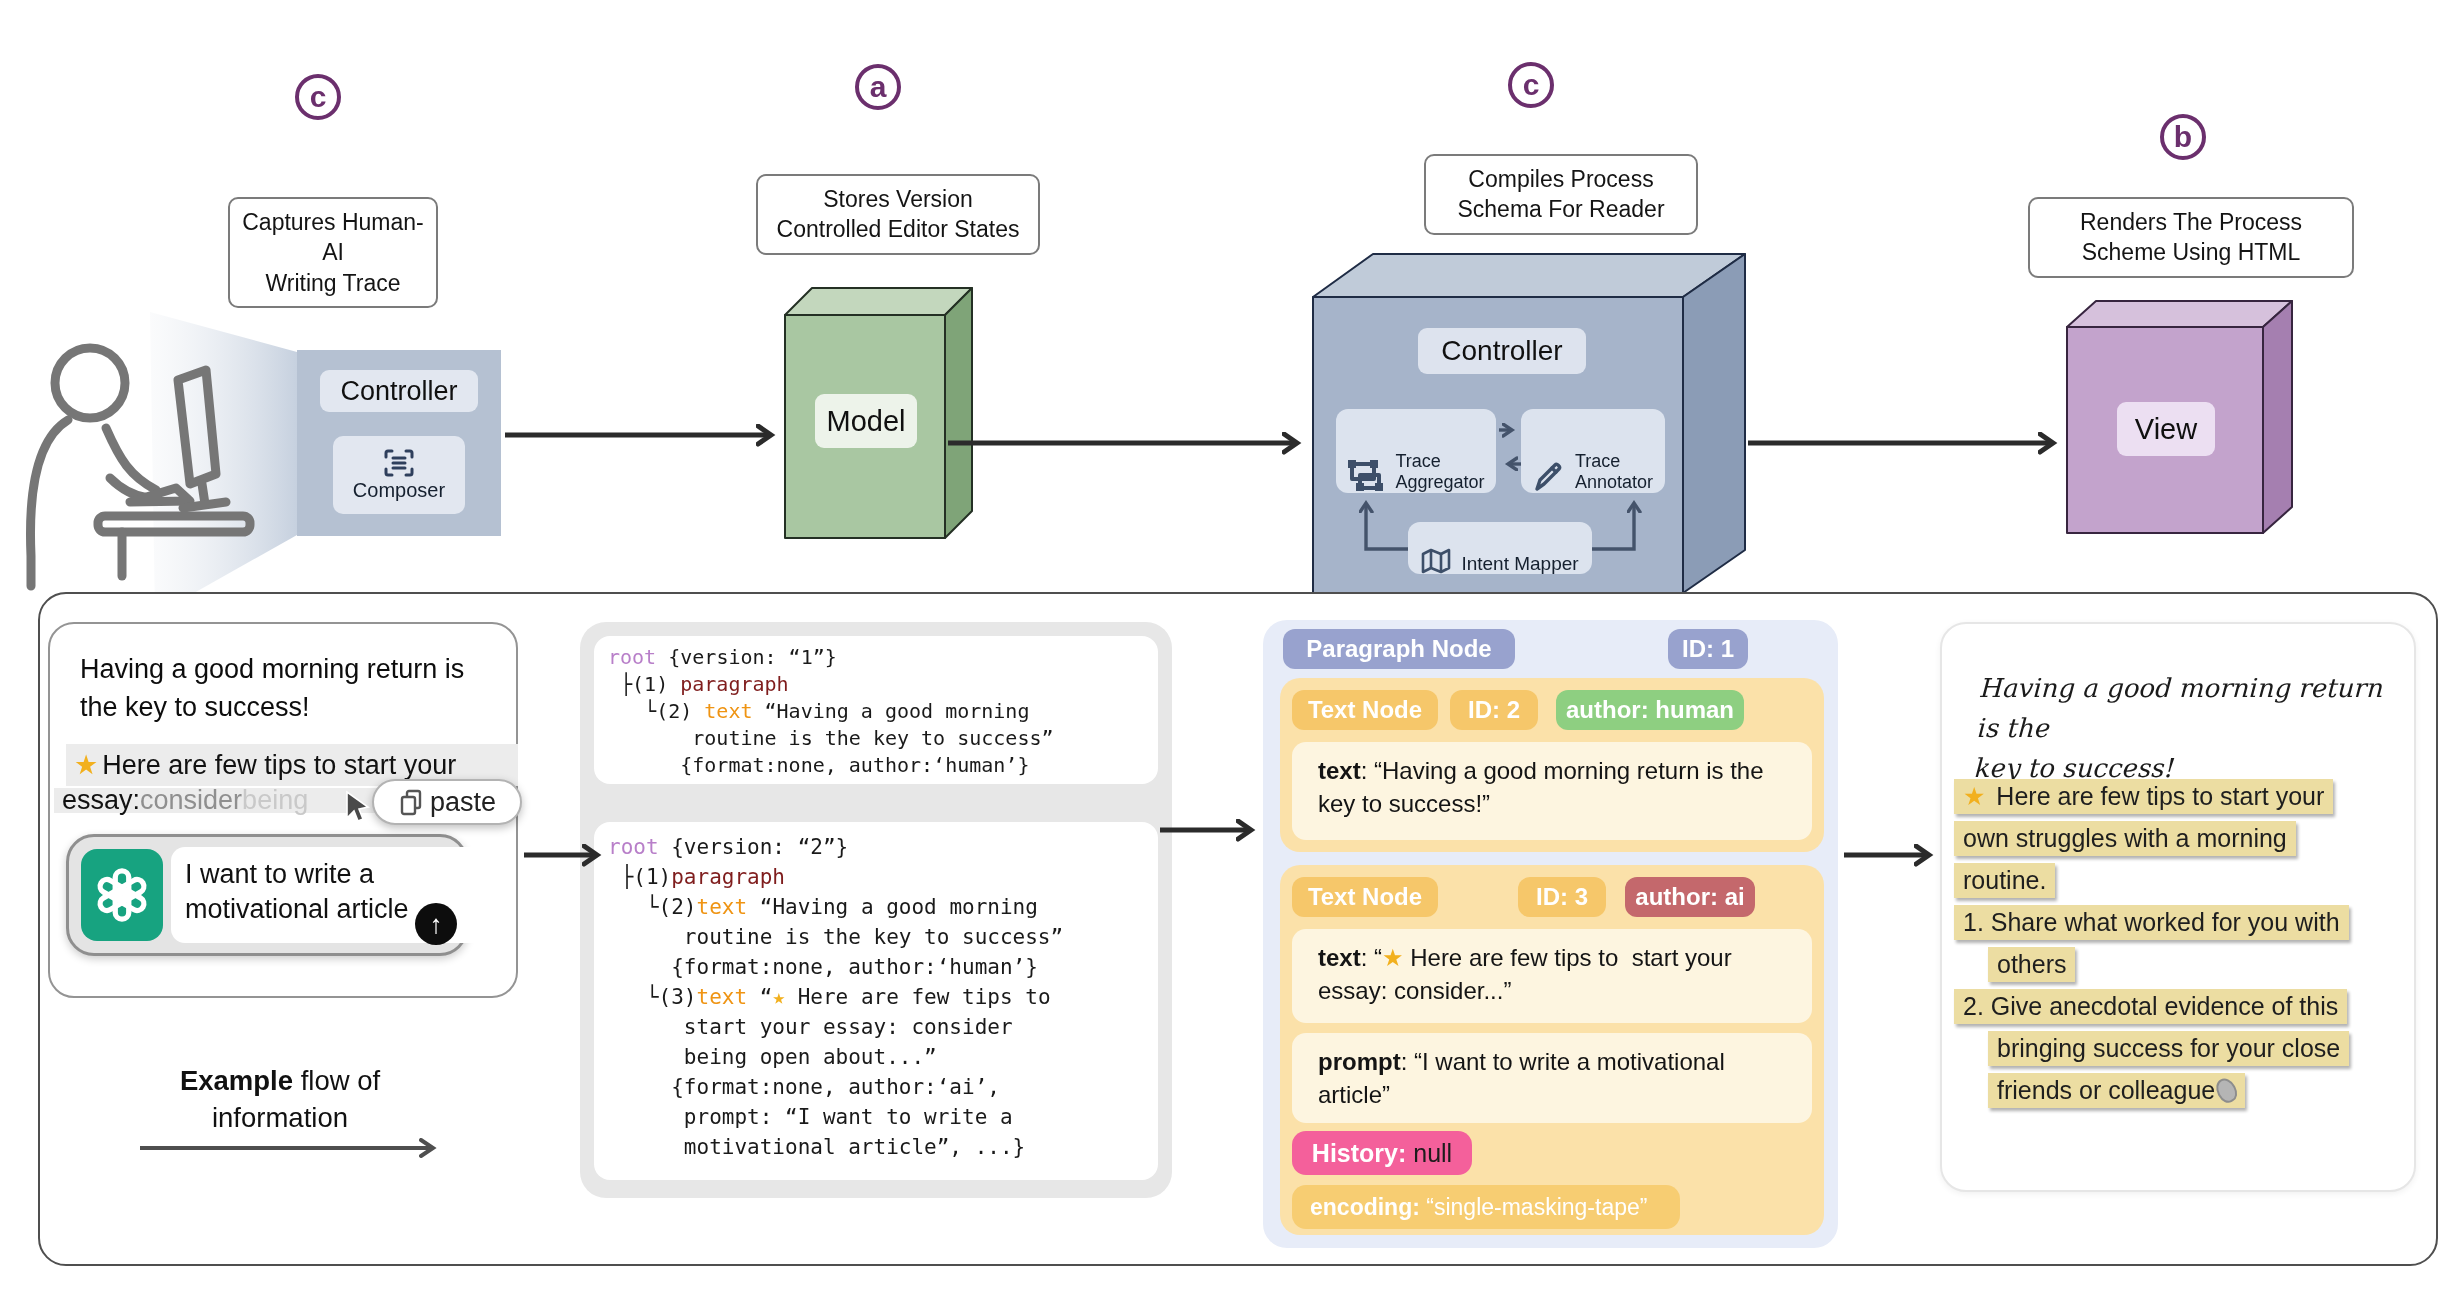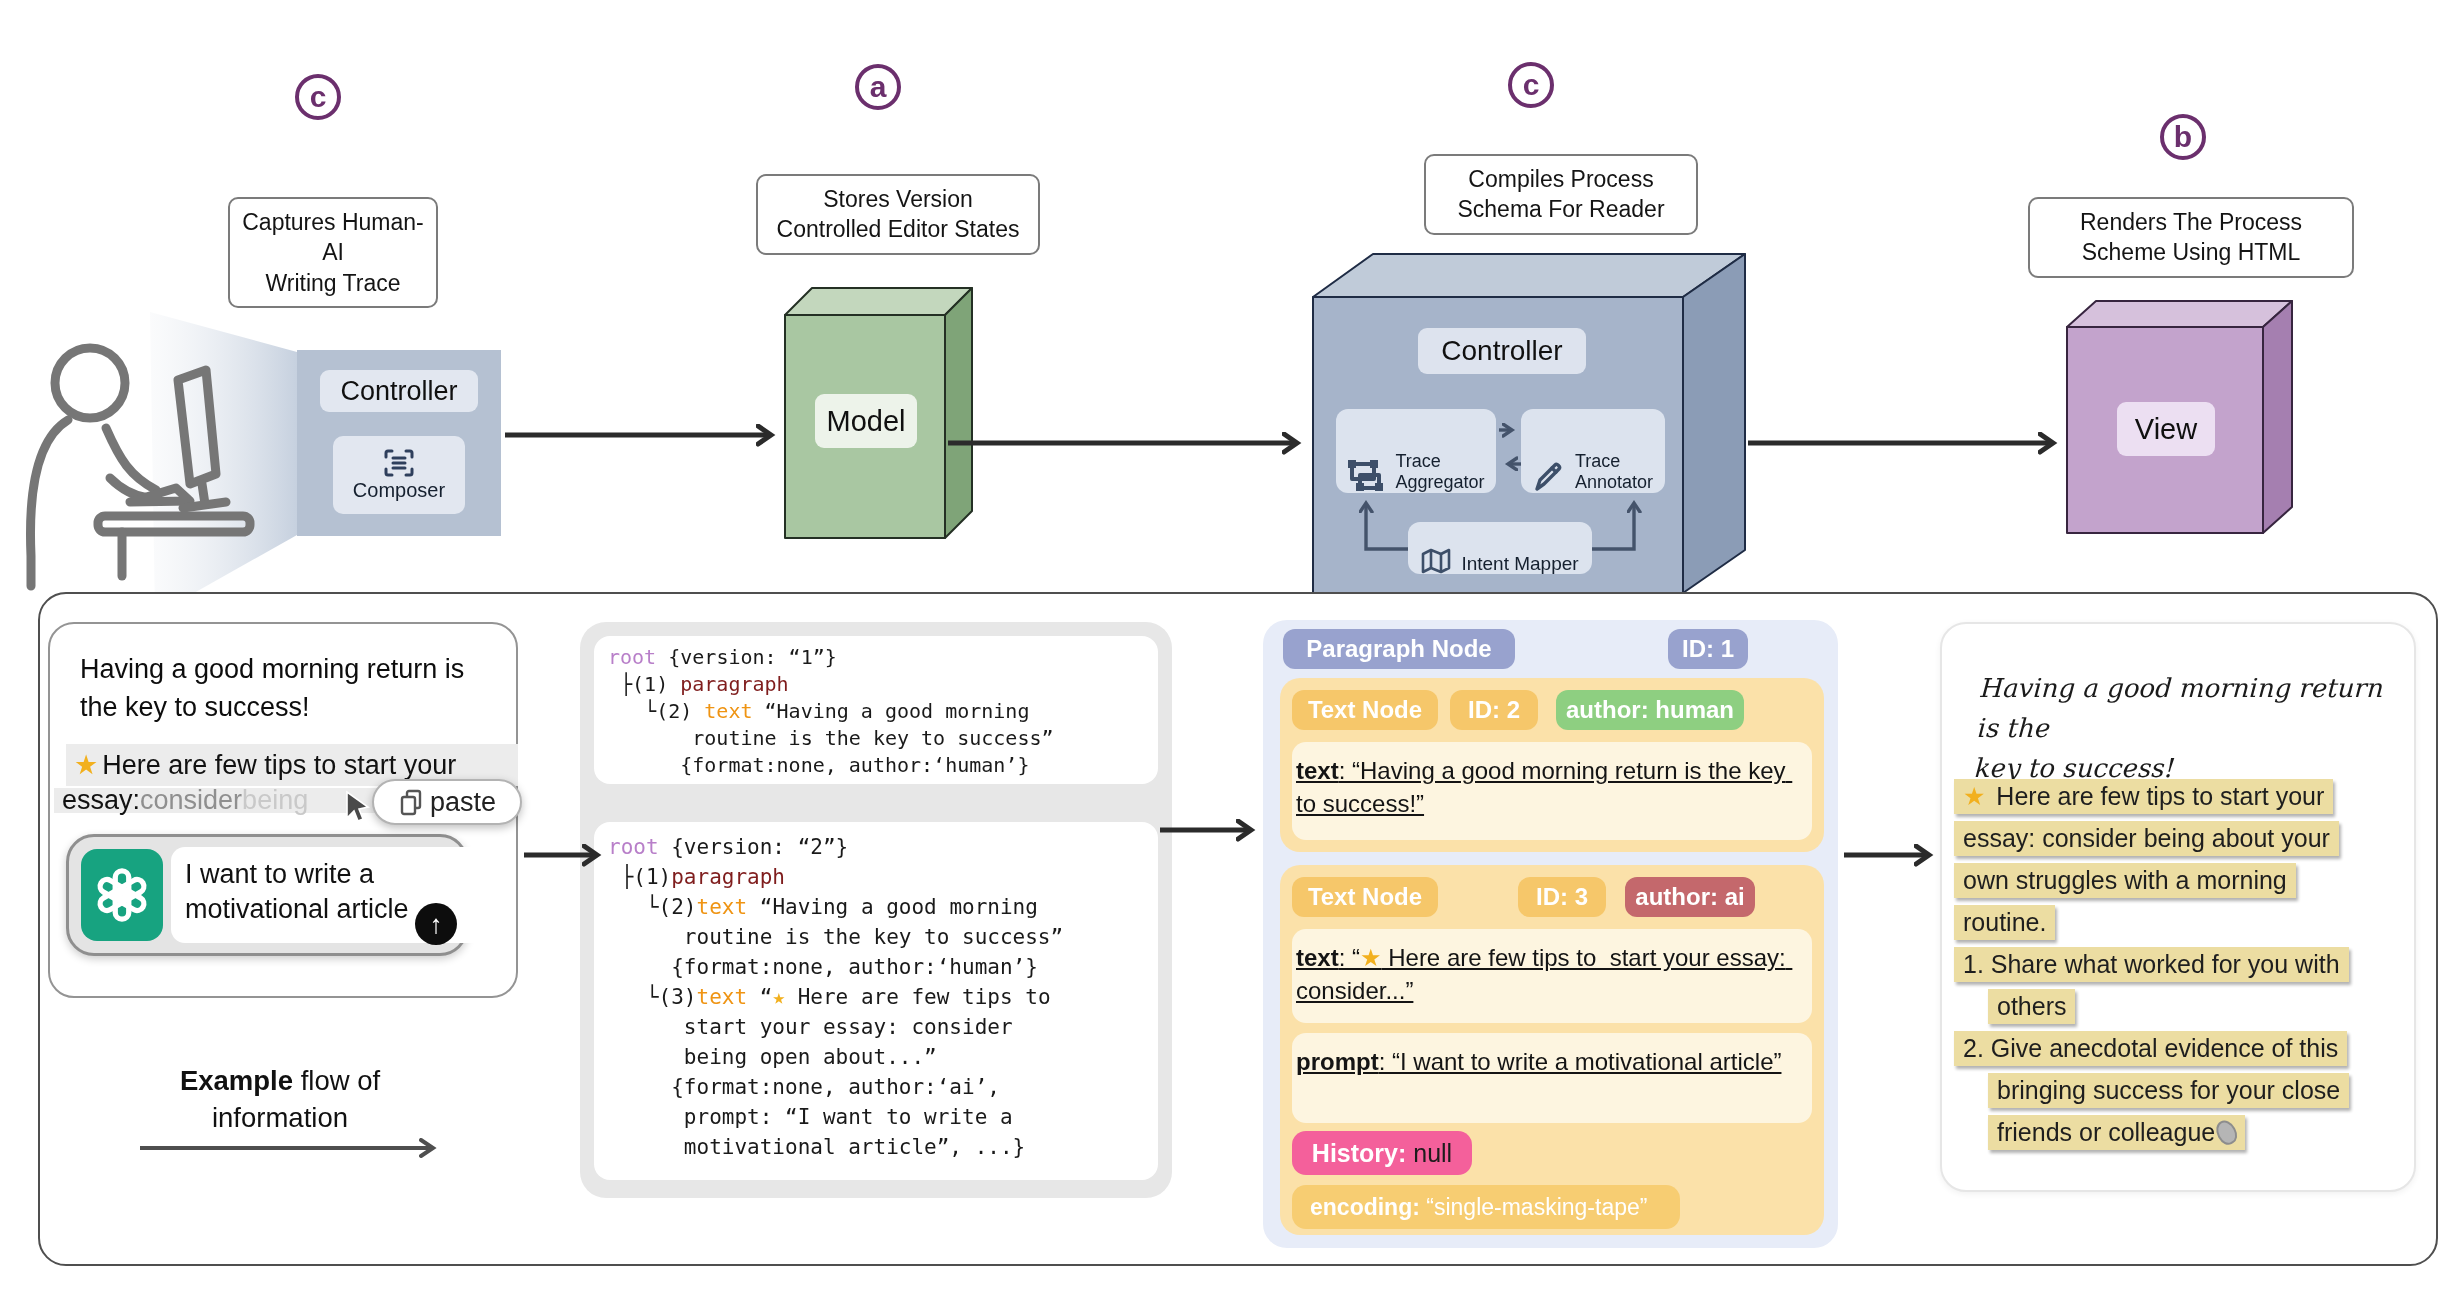--- a/index.html
+++ b/index.html
@@ -50,21 +50,21 @@
   .cl{white-space:pre;}
   .c-p{color:#b87fc9;} .c-b{color:#7f1d1d;} .c-o{color:#ef9413;} .c-k{color:#1a1a1a;} .c-s{color:#f2b01e;}
 
   #panel3{left:1263px;top:620px;width:575px;height:628px;background:#e7ecf8;border-radius:24px;}
   .badge{border-radius:12px;color:#fff;font-weight:bold;font-size:24px;display:flex;
     align-items:center;justify-content:center;box-sizing:border-box;}
   .badge.blue{background:#98a2ce;} .badge.yellow{background:#f6c76a;}
   .badge.green{background:#8ecf81;} .badge.red{background:#c4686c;}
   .node-card{background:#fbe1a9;border-radius:20px;}
   .cream{background:#fdf5e0;border-radius:14px;font-size:24px;line-height:33px;color:#141414;
-    box-sizing:border-box;padding:12px 4px;white-space:pre-wrap;text-decoration:underline;}
+    box-sizing:border-box;padding:12px 26px;white-space:pre-wrap;}
   .cream b{font-weight:bold;}
   #history-badge{background:#f4609b;border-radius:14px;font-size:25px;display:flex;align-items:center;
     justify-content:center;}
   #history-badge .k{color:#fff;font-weight:bold;} #history-badge .v{color:#1c1c1c;}
   #encoding-badge{background:#f7cd72;border-radius:14px;font-size:23px;display:flex;align-items:center;
     padding-left:18px;box-sizing:border-box;color:#fff;}
   #encoding-badge .k{font-weight:bold;}
 
   #panel4{left:1940px;top:622px;width:476px;height:570px;background:#fff;border:2px solid #e6e6e6;
     border-radius:26px;box-sizing:border-box;box-shadow:0 2px 6px rgba(0,0,0,.06);}
@@ -312,21 +312,20 @@
           <span style="white-space:pre;"> “single-masking-tape”</span>
         </div>
     </div>
   </div>
 
   <div class="abs" id="panel4">
     <div class="abs" id="handwriting">Having a good morning return is the
 key to success!</div>
     <div class="abs" id="hl-list" style="left:12px;top:155px;width:452px;">
         <div class="hl-line"><span class="hl-chip"><span class="star">★</span> Here are few tips to start your</span></div>
-        <div class="hl-line"><span class="hl-chip">essay: consider being about your</span></div>
         <div class="hl-line"><span class="hl-chip">own struggles with a morning</span></div>
         <div class="hl-line"><span class="hl-chip">routine.</span></div>
         <div class="hl-line"><span class="hl-chip">1. Share what worked for you with</span></div>
         <div class="hl-line ind1"><span class="hl-chip">others</span></div>
         <div class="hl-line"><span class="hl-chip">2. Give anecdotal evidence of this</span></div>
         <div class="hl-line ind1"><span class="hl-chip">bringing success for your close</span></div>
         <div class="hl-line ind1"><span class="hl-chip">friends or colleague<span class="pen-blob"></span></span></div>
       </div>
   </div>
 

